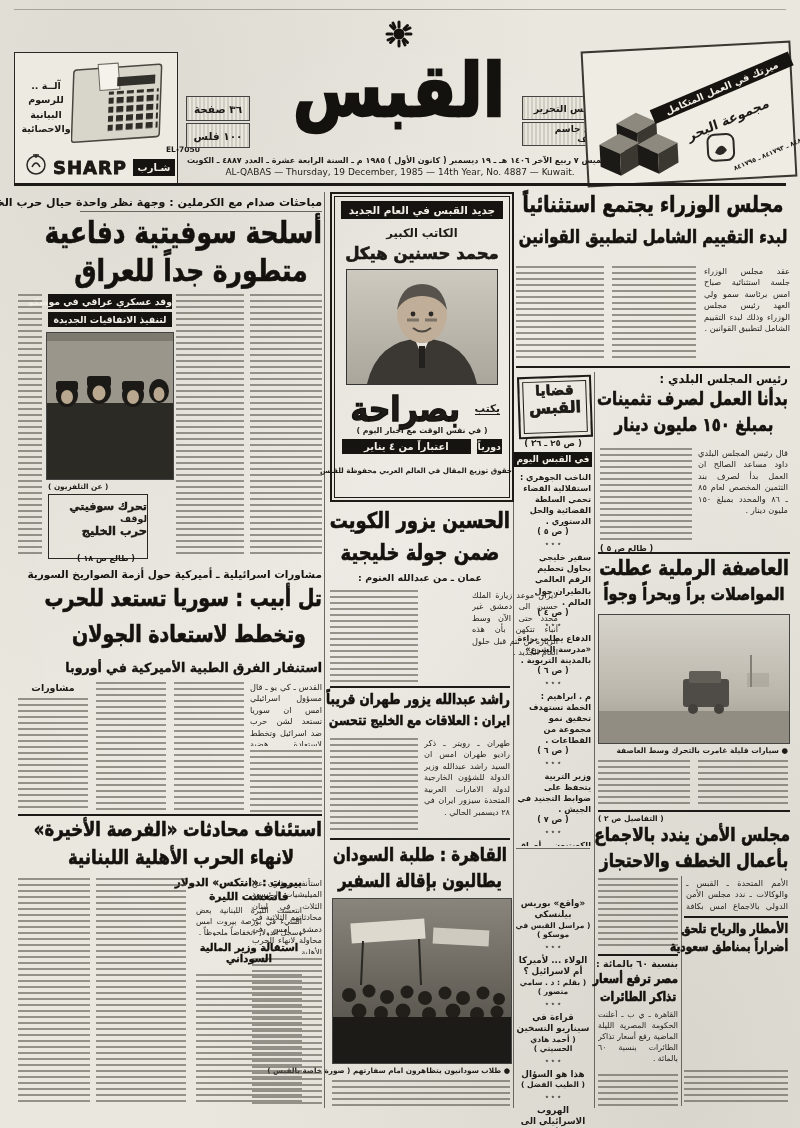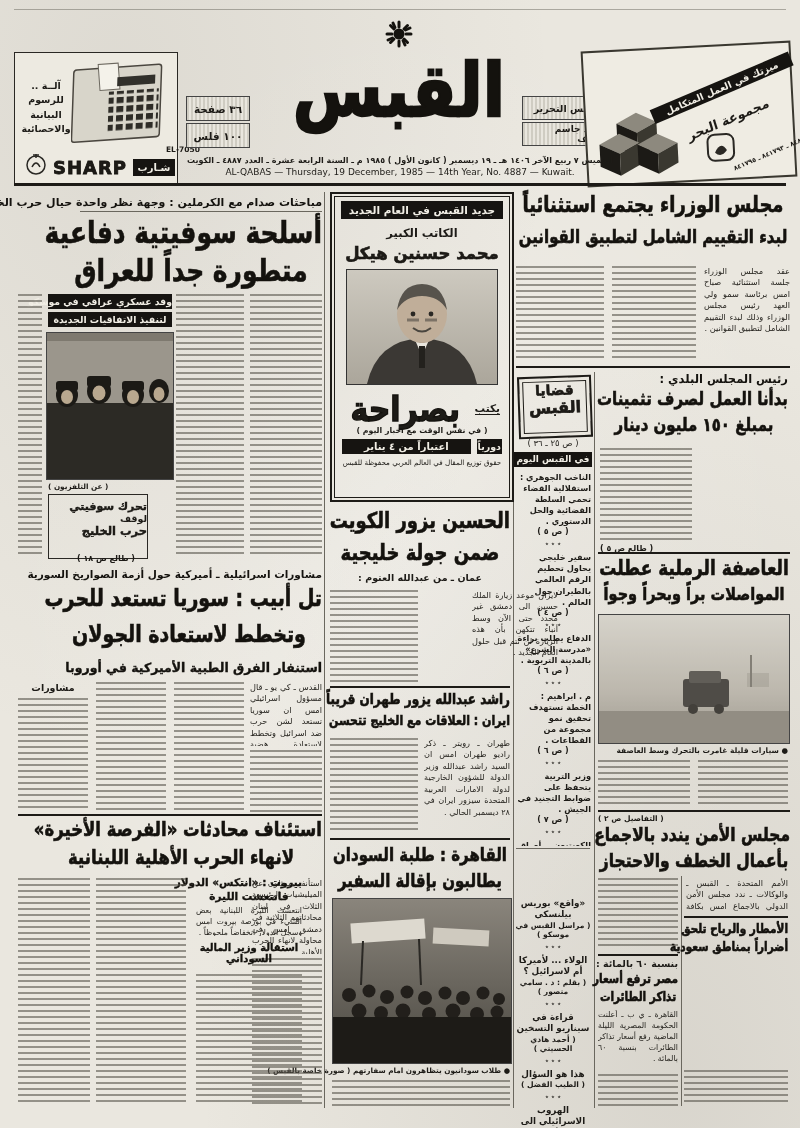--- a/index.html
+++ b/index.html
@@ -121,28 +121,29 @@
   <div class="abs hl" style="left:516px;top:194px;width:274px;font-size:18px;">مجلس الوزراء يجتمع استثنائياً</div>
   <div class="abs hl" style="left:516px;top:228px;width:274px;font-size:15px;">لبدء التقييم الشامل لتطبيق القوانين</div>
   <div class="abs bt" style="left:704px;top:266px;width:86px;height:96px;">عقد مجلس الوزراء جلسة استثنائية صباح امس برئاسة سمو ولي العهد رئيس مجلس الوزراء وذلك لبدء التقييم الشامل لتطبيق القوانين .</div>
   <div class="abs gk" style="left:612px;top:266px;width:84px;height:96px;"></div>
   <div class="abs gk" style="left:516px;top:266px;width:88px;height:96px;"></div>
   <div class="hr abs" style="left:516px;top:366px;width:274px;height:1.5px;"></div>
 
   <div class="abs kick nw" style="left:600px;top:372px;width:188px;font-size:11.5px;text-align:right;">رئيس المجلس البلدي :</div>
   <div class="abs hl" style="left:600px;top:390px;width:188px;font-size:15px;">بدأنا العمل لصرف تثمينات</div>
   <div class="abs hl" style="left:600px;top:416px;width:188px;font-size:15px;">بمبلغ ١٥٠ مليون دينار</div>
+  <div class="abs bt" style="left:698px;top:448px;width:90px;height:94px;">قال رئيس المجلس البلدي داود مساعد الصالح ان العمل بدأ لصرف بند التثمين المخصص لعام ٨٥ ـ ٨٦ والمحدد بمبلغ ١٥٠ مليون دينار .</div>
   <div class="abs gk" style="left:600px;top:448px;width:92px;height:94px;"></div>
   <div class="abs nw" style="left:600px;top:544px;font-size:8px;font-weight:bold;">( طالع ص ٥ )</div>
 
   <div class="abs ctr" style="left:518px;top:376px;width:70px;height:54px;border:2px solid #1d1b17;box-shadow:inset 0 0 0 3px #eae7df,inset 0 0 0 4px #1d1b17;transform:rotate(-2deg);padding-top:4px;">
     <div style="font-size:14px;font-weight:bold;-webkit-text-stroke:.5px #14120e;">قضايا</div>
     <div style="font-size:16px;font-weight:bold;-webkit-text-stroke:.6px #14120e;">القبس</div>
   </div>
-  <div class="abs ctr nw" style="left:514px;top:438px;width:78px;font-size:8.5px;font-weight:normal;text-align:center;">( ص ٢٥ ـ ٣٦ )</div>
+  <div class="abs ctr nw" style="left:514px;top:438px;width:78px;font-size:8.5px;font-weight:bold;text-align:center;">( ص ٢٥ ـ ٣٦ )</div>
   <div class="abs inv ctr nw" style="left:514px;top:452px;width:78px;height:15px;font-size:9px;font-weight:bold;line-height:15px;">في القبس اليوم</div>
   <div class="abs" style="left:515px;top:472px;width:76px;height:374px;overflow:hidden;">
     <div>
         <div style="font-size:8.2px;font-weight:bold;line-height:1.35;text-align:right;">الناخب الجوهري : استقلالية القضاء تحمي السلطة القضائية والحل الدستوري .</div>
         <div class="ctr" style="font-size:8px;font-weight:bold;">( ص ٥ )</div>
         <div class="sep">٭ ٭ ٭</div>
       </div>
     <div>
         <div style="font-size:8.2px;font-weight:bold;line-height:1.35;text-align:right;">سفير خليجي يحاول تحطيم الرقم العالمي بالطيران حول العالم .</div>
         <div class="ctr" style="font-size:8px;font-weight:bold;">( ص ٤ )</div>
@@ -267,21 +268,21 @@
     </svg>
     <div style="display:flex;align-items:center;gap:8px;padding:2px 12px 0;">
       <span style="font-size:10.5px;font-weight:bold;border-bottom:1px solid #1d1b17;">يكتب</span>
       <span style="flex:1;font-size:30px;font-weight:bold;-webkit-text-stroke:1.2px #14120e;transform:scaleY(1.15);">بصراحة</span>
     </div>
     <div class="nw" style="font-size:7.8px;font-weight:bold;">( في نفس الوقت مع أخبار اليوم )</div>
     <div style="display:flex;gap:6px;padding:4px 10px 0;">
       <span class="inv nw" style="padding:2px 1px;font-size:9.5px;font-weight:bold;">دورياً</span>
       <span class="inv nw" style="flex:1;padding:2px 0;font-size:10px;font-weight:bold;">اعتباراً من ٤ يناير</span>
     </div>
-    <div class="nw" style="margin-top:4px;font-size:7.2px;font-weight:normal;">حقوق توزيع المقال في العالم العربي محفوظة للقبس</div>
+    <div class="nw" style="margin-top:12px;font-size:7.2px;font-weight:bold;">حقوق توزيع المقال في العالم العربي محفوظة للقبس</div>
   </div>
 
   <div class="abs hl" style="left:330px;top:510px;width:180px;font-size:18px;letter-spacing:2px;">الحسين يزور الكويت</div>
   <div class="abs hl" style="left:330px;top:542px;width:180px;font-size:18px;letter-spacing:2px;">ضمن جولة خليجية</div>
   <div class="abs ctr nw" style="left:330px;top:572px;width:180px;font-size:9.5px;font-weight:bold;">عمان ـ من عبدالله العتوم :</div>
   <div class="abs bt" style="left:424px;top:590px;width:86px;height:92px;margin-left:48px;">لايزال موعد زيارة الملك حسين الى دمشق غير محدد حتى الآن وسط أنباء تتكهن بأن هذه الزيارة لن تتم قبل حلول العام الجديد .</div>
   <div class="abs gk" style="left:330px;top:590px;width:88px;height:92px;"></div>
   <div class="hr abs" style="left:330px;top:686px;width:180px;height:1.5px;"></div>
 
   <div class="abs hl" style="left:330px;top:692px;width:180px;font-size:12px;">راشد عبدالله يزور طهران قريباً</div>

